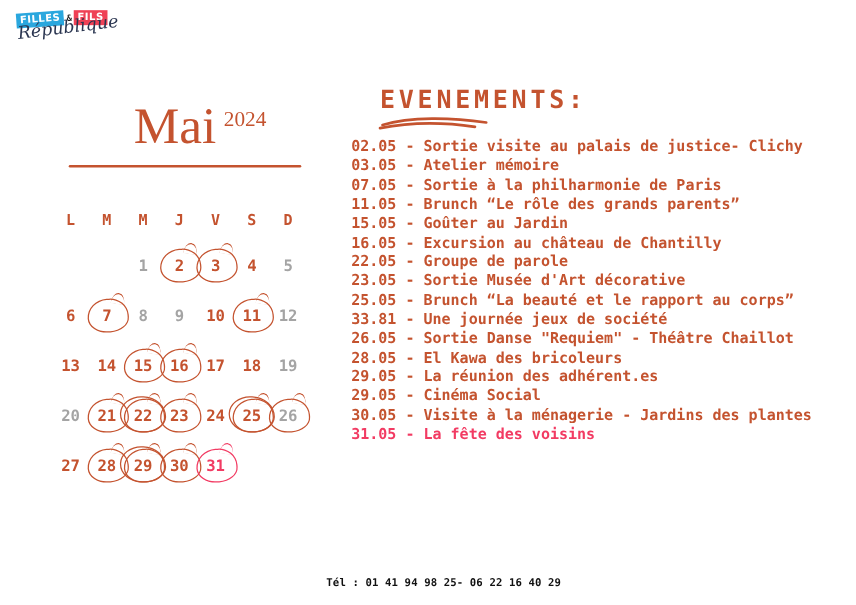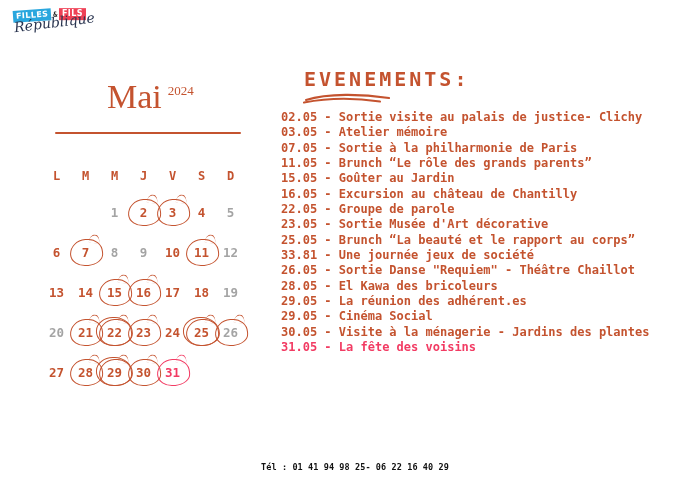--- a/index.html
+++ b/index.html
@@ -27,23 +27,23 @@
   .box-red{background:var(--logo-red);transform:rotate(2deg);}
   .logo-amp{font-size:7px;color:#222;font-weight:bold;}
   .logo-script{
     margin-top:-6px;margin-left:1px;
     font-family:"DejaVu Serif",serif;font-style:italic;
     font-size:14px;color:#2a3550;transform:rotate(-7deg);white-space:nowrap;
   }
 
   
   .month{position:absolute;left:107px;top:80px;color:var(--accent);white-space:nowrap;}
-  .month-name{font-family:"Liberation Serif","DejaVu Serif",serif;font-size:34px;line-height:1;}
+  .month-name{font-family:"Liberation Serif","DejaVu Serif",serif;font-size:41px;line-height:1;}
   .month-year{
-    font-family:"Liberation Serif","DejaVu Serif",serif;font-size:13px;
+    font-family:"Liberation Serif","DejaVu Serif",serif;font-size:17px;
     position:relative;top:-13px;margin-left:6px;
   }
   .month-rule{position:absolute;left:55px;top:132px;width:186px;height:2px;background:var(--accent);border-radius:1px;}
 
   
   .calendar-grid{
     position:absolute;left:42px;top:160px;
     display:grid;grid-template-columns:repeat(7,29px);
     grid-template-rows:32px repeat(5,40px);
   }

